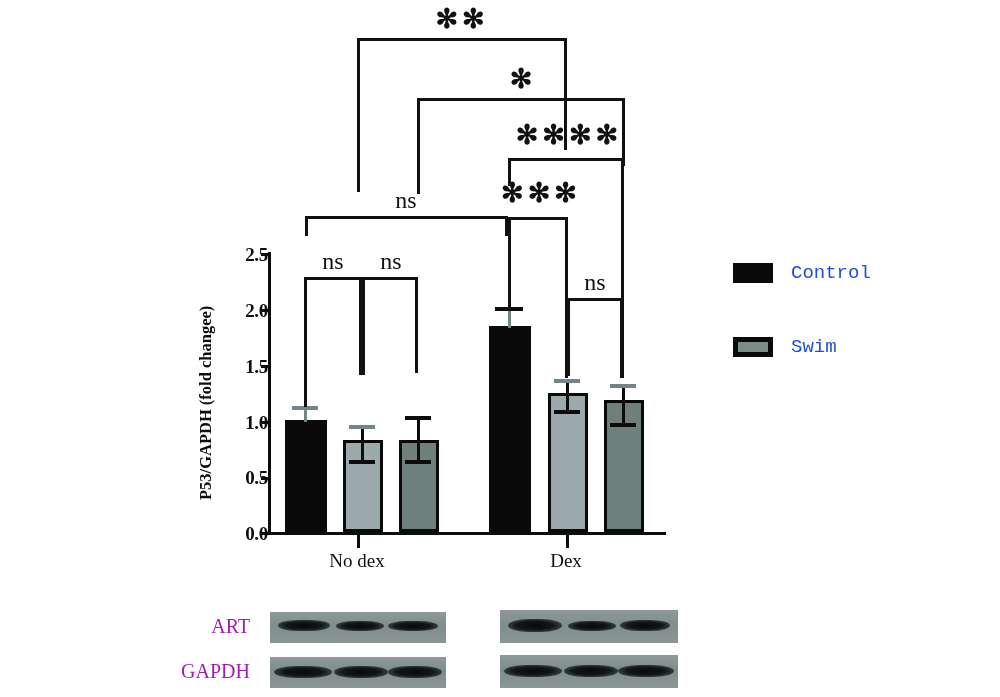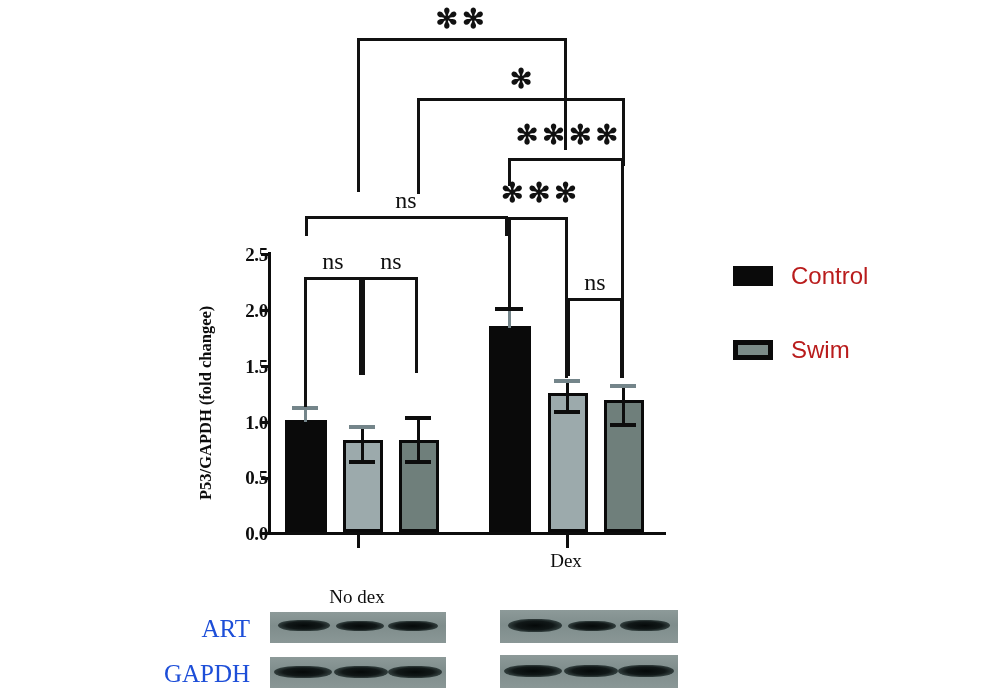--- a/index.html
+++ b/index.html
@@ -126,32 +126,32 @@
   .legend-swatch {
     width: 40px;
     height: 20px;
     box-sizing: border-box;
     margin-right: 18px;
   }
   .legend-swatch.control   { background: #0a0a0a; border: 2px solid #0a0a0a; }
   .legend-swatch.treadmill { background: #9caaac; border: 5px solid #0a0a0a; }
   .legend-swatch.swim      { background: #7b8b88; border: 5px solid #0a0a0a; }
   .legend-text {
-    font-family: Liberation Sans, sans-serif;
-    font-size: 24px;
-    color: #b91c1c;
+    font-family: Liberation Mono, monospace;
+    font-size: 19px;
+    color: #1d4ed8;
     white-space: nowrap;
   }
 
   
   .blot-label {
     position: absolute;
     font-family: "Liberation Serif", serif;
-    font-size: 25px;
-    color: #1d4ed8;
+    font-size: 20px;
+    color: #a21caf;
     text-align: right;
     white-space: nowrap;
   }
   .blot-panel {
     position: absolute;
     background: linear-gradient(180deg,#8d9a99 0%,#7f8d8c 45%,#8a9796 100%);
     overflow: hidden;
   }
   .blot-band {
     position: absolute;
@@ -178,21 +178,21 @@
   <div class="ytick-mark" style="left:261px; top:365px;"></div>
   <div class="ytick-mark" style="left:261px; top:421px;"></div>
   <div class="ytick-mark" style="left:261px; top:477px;"></div>
   <div class="ytick-mark" style="left:261px; top:532px;"></div>
 
   <div class="axis-line" style="left:268px; top:252px; width:3px; height:283px;"></div>
   <div class="axis-line" style="left:268px; top:532px; width:398px; height:3px;"></div>
 
   <div class="xtick-mark" style="left:357px; top:535px;"></div>
   <div class="xtick-mark" style="left:566px; top:535px;"></div>
-  <div class="xtick-label" style="left:307px; top:550px; width:100px;margin-top:36px;">No dex</div>
+  <div class="xtick-label" style="left:307px; top:550px; width:100px;">No dex</div>
   <div class="xtick-label" style="left:516px; top:550px; width:100px;">Dex</div>
 
   <div class="bar control" style="left:285px; top:420px; width:42px; height:112px;"></div>
   <div class="err-stem light" style="left:304px; top:408px; height:14px;"></div>
   <div class="err-cap light" style="left:292px; top:406px; width:26px;"></div>
 
   <div class="bar treadmill" style="left:343px; top:440px; width:40px; height:92px;"></div>
   <div class="err-stem" style="left:361px; top:427px; height:37px;"></div>
   <div class="err-cap light" style="left:349px; top:425px; width:26px;"></div>
   <div class="err-cap" style="left:349px; top:460px; width:26px;"></div>

